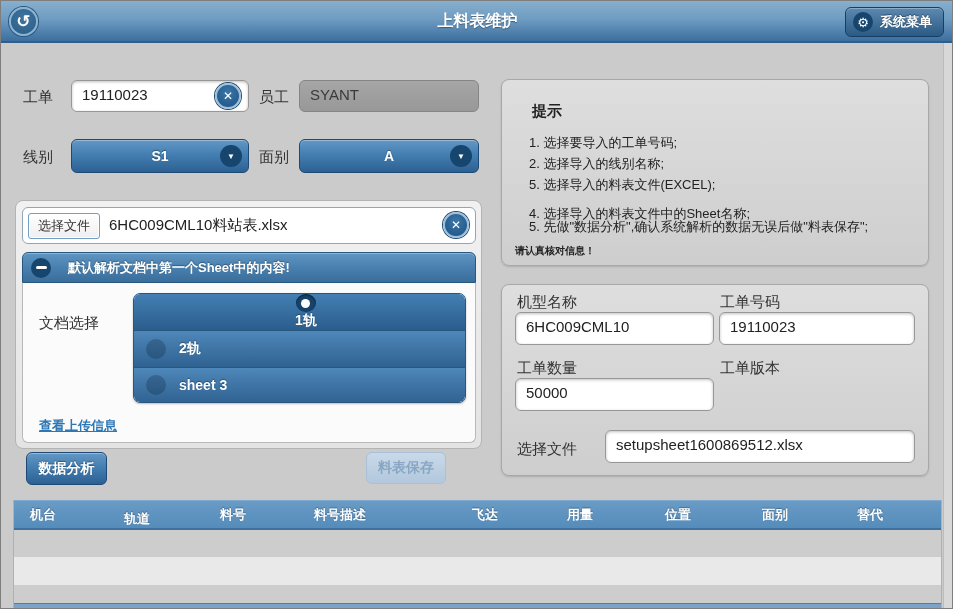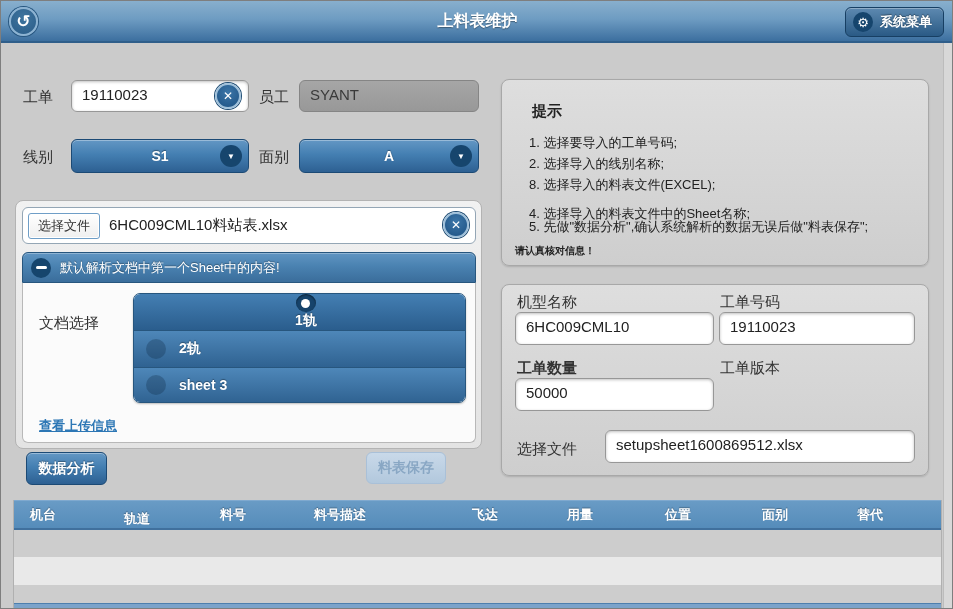--- a/index.html
+++ b/index.html
@@ -52,21 +52,21 @@
   .file-btn{margin-left:5px;height:26px;padding:0 9px;background:linear-gradient(#fff,#efefef);
         border:1px solid #6f9ec7;border-radius:3px;font-size:13px;color:#333;cursor:pointer;
         box-shadow:inset 0 0 0 1px #fff;}
   .file-name{margin-left:9px;font-size:15px;color:#222;}
   .coll-hdr{position:absolute;left:6px;top:51px;width:454px;height:31px;border-radius:6px 6px 0 0;
         background:linear-gradient(#6095c2,#4a82b1 45%,#3a6d9b);border:1px solid #27567e;
         display:flex;align-items:center;cursor:pointer;box-shadow:inset 0 1px 0 rgba(255,255,255,.3);}
   .minus-wrap{width:20px;height:20px;margin-left:8px;border-radius:50%;background:#16456d;
         display:flex;align-items:center;justify-content:center;}
   .minus-wrap::after{content:"";width:11px;height:3px;background:#fff;border-radius:2px;}
-  .coll-title{margin-left:9px;color:#fff;font-size:13px;font-weight:normal;text-shadow:0 -1px 1px rgba(0,0,0,.35);}
+  .coll-title{margin-left:17px;color:#fff;font-size:13px;font-weight:bold;text-shadow:0 -1px 1px rgba(0,0,0,.35);}
   .coll-body{position:absolute;left:6px;top:82px;width:454px;height:160px;background:#fbfbfb;
         border:1px solid #b8b8b8;border-top:none;border-radius:0 0 6px 6px;}
   .doc-label{position:absolute;left:16px;top:31px;font-size:15px;color:#333;}
   .radio-group{position:absolute;left:110px;top:10px;width:333px;height:110px;border-radius:7px;
         border:1px solid #27567e;overflow:hidden;box-shadow:0 1px 2px rgba(0,0,0,.25);}
   .radio-item{position:relative;height:36.3px;background:linear-gradient(#4e87b9,#2f6291);
         display:flex;align-items:center;cursor:pointer;}
   .radio-item + .radio-item{border-top:1px solid #27567e;}
   .radio-item.sel{background:linear-gradient(#447fb3,#2a5d8d);flex-direction:column;}
   .radio-circle{width:20px;height:20px;margin-left:12px;border-radius:50%;background:rgba(10,35,60,.28);
@@ -185,32 +185,32 @@
     </div>
   </div>
 
   <button class="bluebtn analyze-btn">数据分析</button>
   <button class="save-btn" disabled="">料表保存</button>
 
   <div class="panel tip-panel">
     <div class="tip-title">提示</div>
     <div class="tip-line" style="top:54px;">1. 选择要导入的工单号码;</div>
     <div class="tip-line" style="top:75px;">2. 选择导入的线别名称;</div>
-    <div class="tip-line" style="top:96px;">8. 选择导入的料表文件(EXCEL);</div>
+    <div class="tip-line" style="top:96px;">5. 选择导入的料表文件(EXCEL);</div>
     <div class="tip-line" style="top:117px;margin-top:8px;">4. 选择导入的料表文件中的Sheet名称;</div>
     <div class="tip-line" style="top:138px;">5. 先做"数据分析",确认系统解析的数据无误后做"料表保存";</div>
     <div class="tip-footer">请认真核对信息！</div>
   </div>
 
   <div class="panel info-panel">
     <div class="ilabel" style="left:15px;top:8px;">机型名称</div>
     <div class="ilabel" style="left:218px;top:8px;">工单号码</div>
     <input class="tbox ibox" style="left: 13px; top: 27px; width: 199px; height: 33px;" value="6HC009CML10">
     <input class="tbox ibox" style="left: 217px; top: 27px; width: 196px; height: 33px;" value="19110023">
-    <div class="ilabel" style="left:15px;top:74px;font-weight:bold;">工单数量</div>
+    <div class="ilabel" style="left:15px;top:74px;">工单数量</div>
     <div class="ilabel" style="left:218px;top:74px;">工单版本</div>
     <input class="tbox ibox" style="left: 13px; top: 93px; width: 199px; height: 33px;" value="50000">
     <div class="ilabel" style="left:15px;top:155px;">选择文件</div>
     <input class="tbox ibox" style="left: 103px; top: 145px; width: 310px; height: 33px;" value="setupsheet1600869512.xlsx">
   </div>
 
   <div class="grid">
     <div class="grid-hdr">
       <div class="gcell c1">机台</div>
       <div class="gcell c2">轨道</div>

